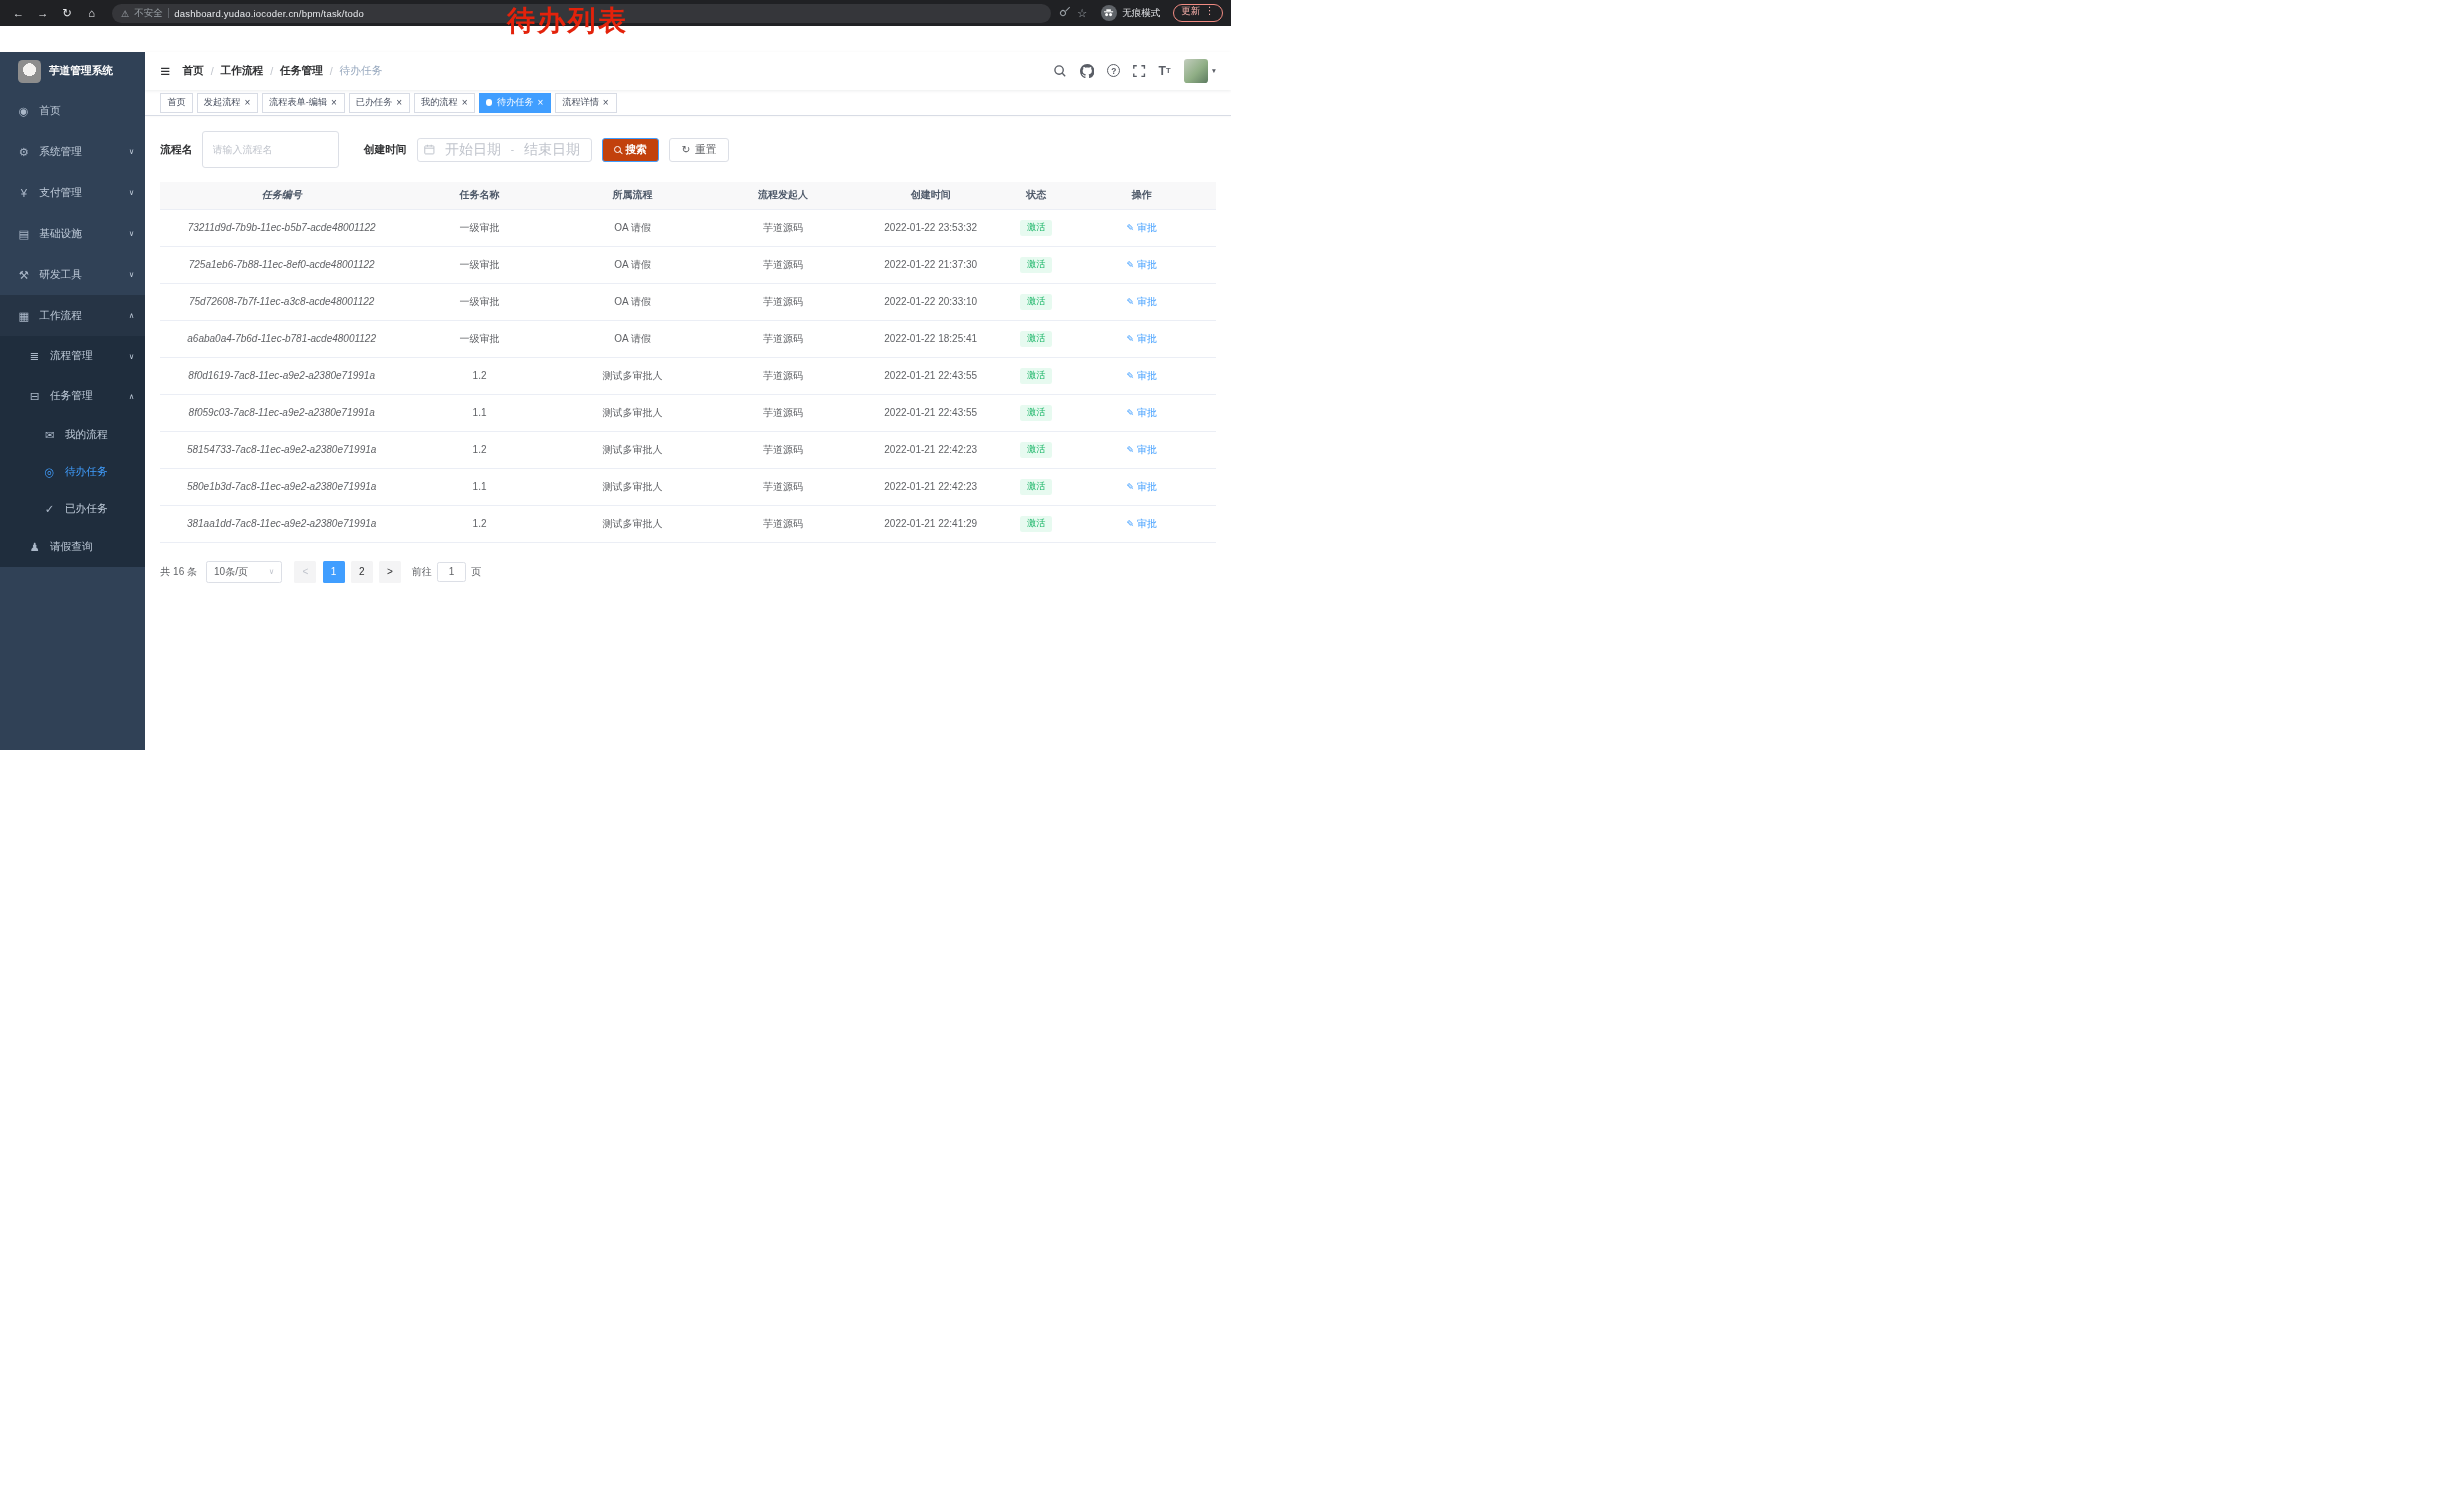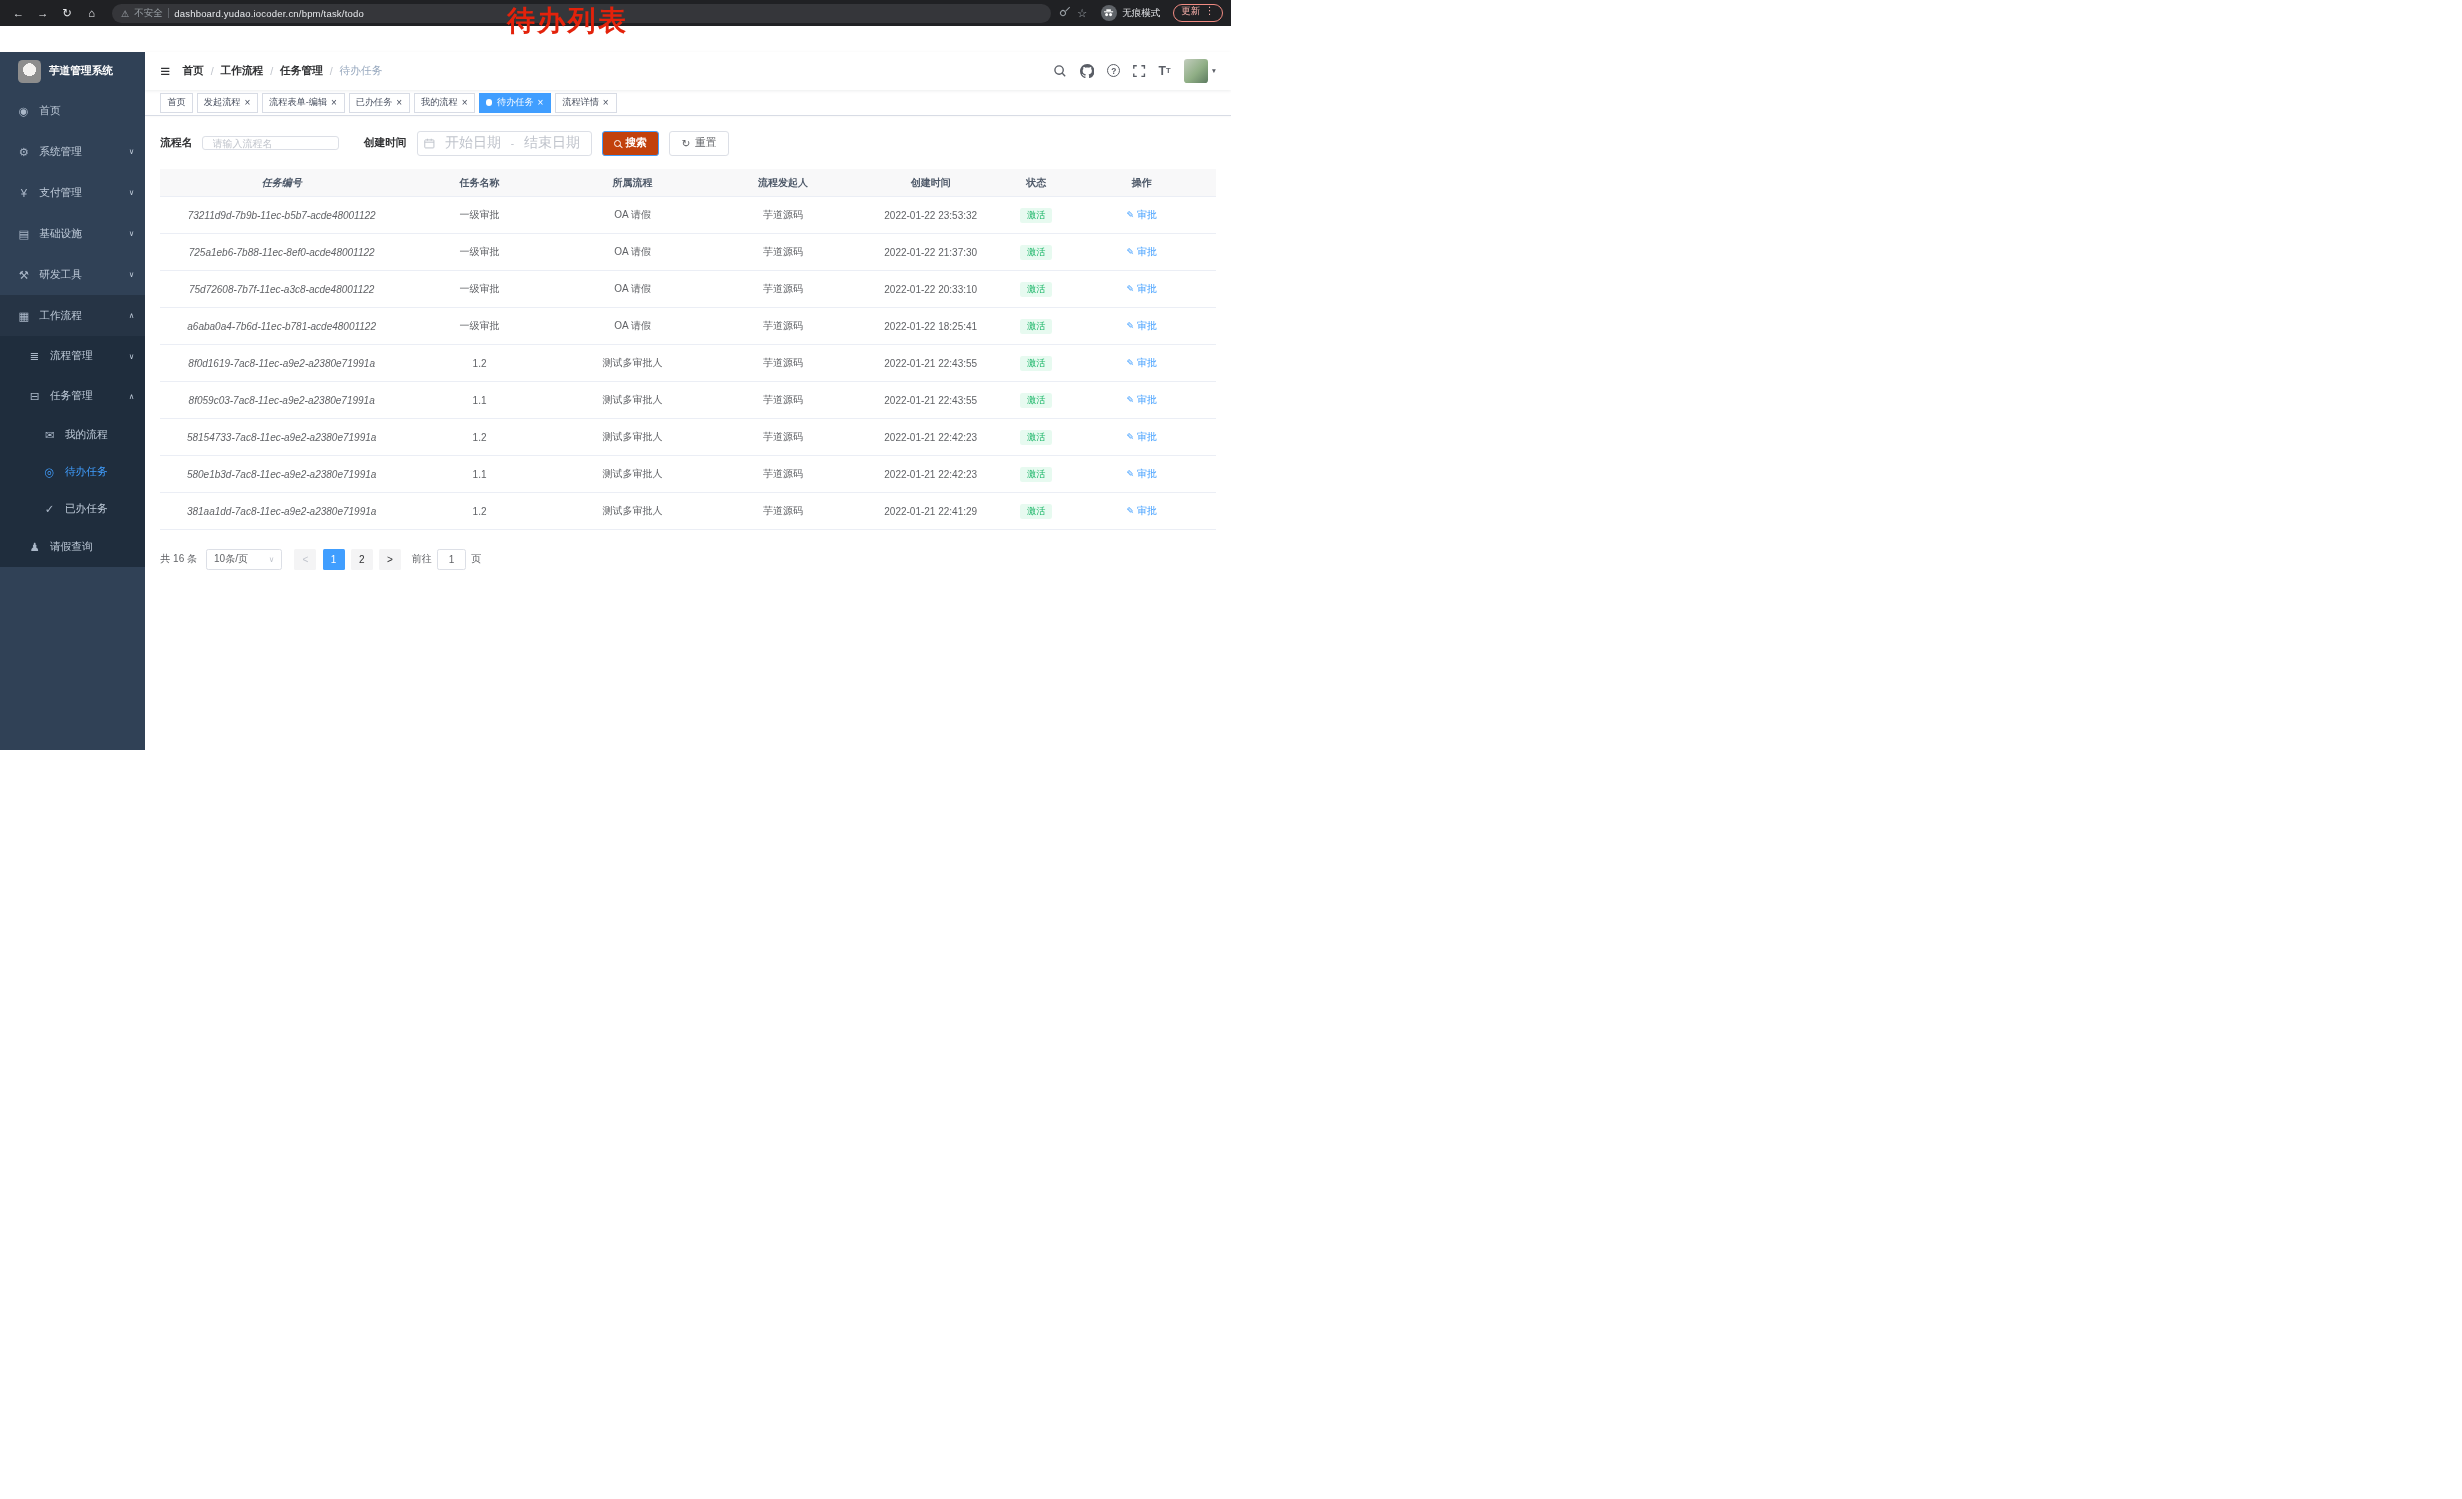--- a/index.html
+++ b/index.html
@@ -84,21 +84,21 @@
   .tag.active::before { content:""; width:6.1px; height:6.1px; border-radius:50%; background:#fff; margin-right:1.5px; }
   .tag-close { font-size:10px; line-height:1; padding:0 0.8px; }
 
   
   .content { flex:1; padding:15.3px 15.3px 0 15.3px; overflow:hidden; }
 
   
   .filter { display:flex; align-items:center; margin-bottom:13.7px; }
   .filter-label { font-weight:700; color:#303133; font-size:10.7px; margin-right:10px; white-space:nowrap; }
   .filter-label.second { margin-left:24.4px; }
-  .text-input { width:137px; height:14px; border:0.8px solid #dcdfe6; border-radius:3.1px;
+  .text-input { width:137px; height:37px; border:0.8px solid #dcdfe6; border-radius:3.1px;
                 padding:0 9.2px; font-size:10px; color:#606266; outline:none; }
   .text-input::placeholder { color:#c0c4cc; }
   .date-range { width:175px; height:24.4px; border:0.8px solid #dcdfe6; border-radius:3.1px;
                 display:flex; align-items:center; padding:0 6.9px; gap:6.1px; cursor:pointer; }
   .date-ph { color:#c0c4cc; font-size:14px; flex:1; text-align:center; }
   .date-sep { color:#c0c4cc; font-size:10px; }
   .cal-icon { color:#c0c4cc; flex:0 0 auto; display:flex; }
   .btn { display:inline-flex; align-items:center; gap:4.6px; height:24.4px; padding:0 11.4px;
          border-radius:3.1px; font-size:10.7px; cursor:pointer; }
   .btn-primary { background:#c2410c; border:0.8px solid #409eff; color:#fff; margin-left:10px;font-weight:bold; }

